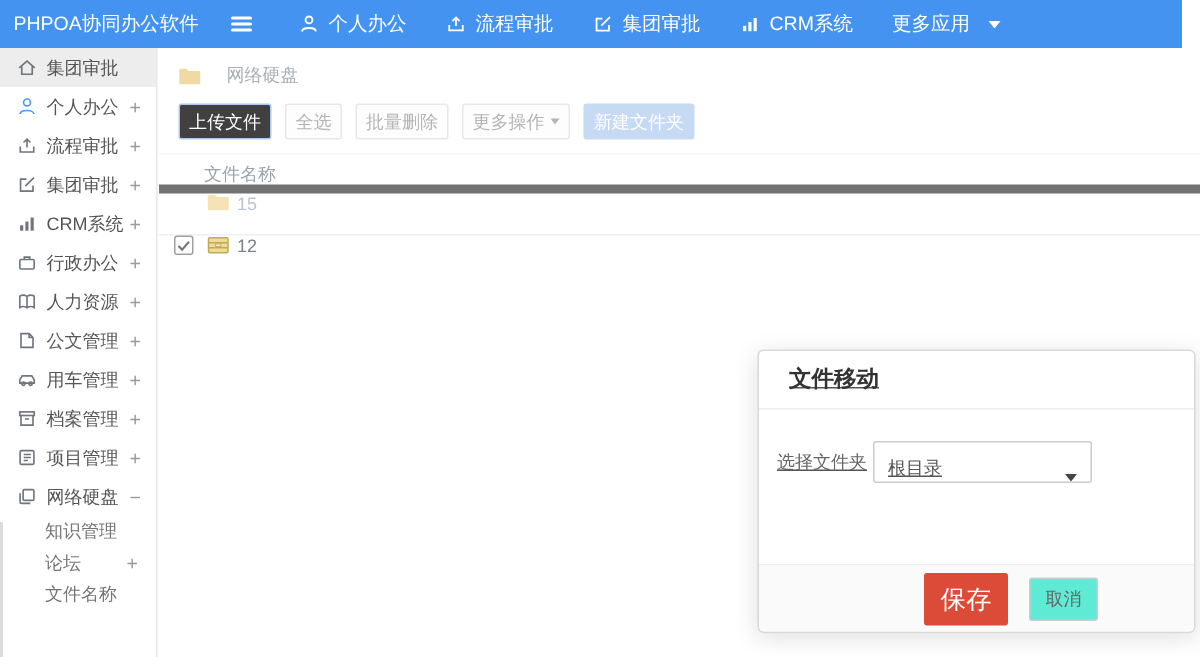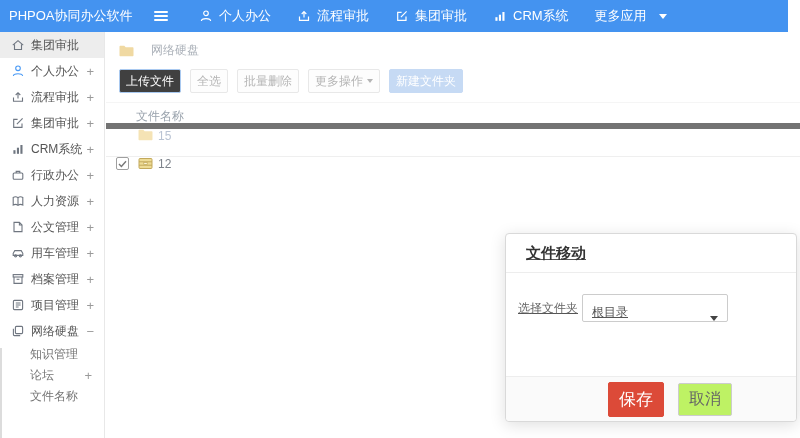--- a/index.html
+++ b/index.html
@@ -98,22 +98,22 @@
   .m-footer {
     position:absolute; left:0; right:0; bottom:0; height:45px;
     background:#fafafa; border-top:1px solid #ededed; border-radius:0 0 4px 4px;
     display:flex; align-items:center; justify-content:flex-end; gap:14px; padding-right:64px;
   }
   .btn-save {
     background:#dc4a38; border:1px solid #dc4a38; color:#fff; border-radius:2px;
     padding:5px 10px; font-size:17px; cursor:pointer;
   }
   .btn-cancel {
-    background:#bef264; border:1px solid #ccc; color:#666; border-radius:2px;
-    padding:5px 10px; font-size:16px; cursor:pointer;
+    background:#5eead4; border:1px solid #ccc; color:#666; border-radius:2px;
+    padding:5px 10px; font-size:12px; cursor:pointer;
   }
   svg { display:block; }
 </style>
 </head>
 <body>
 
 <div class="topbar">
   <div class="logo">PHPOA协同办公软件</div>
   <div class="hamburger">
       <span></span>

